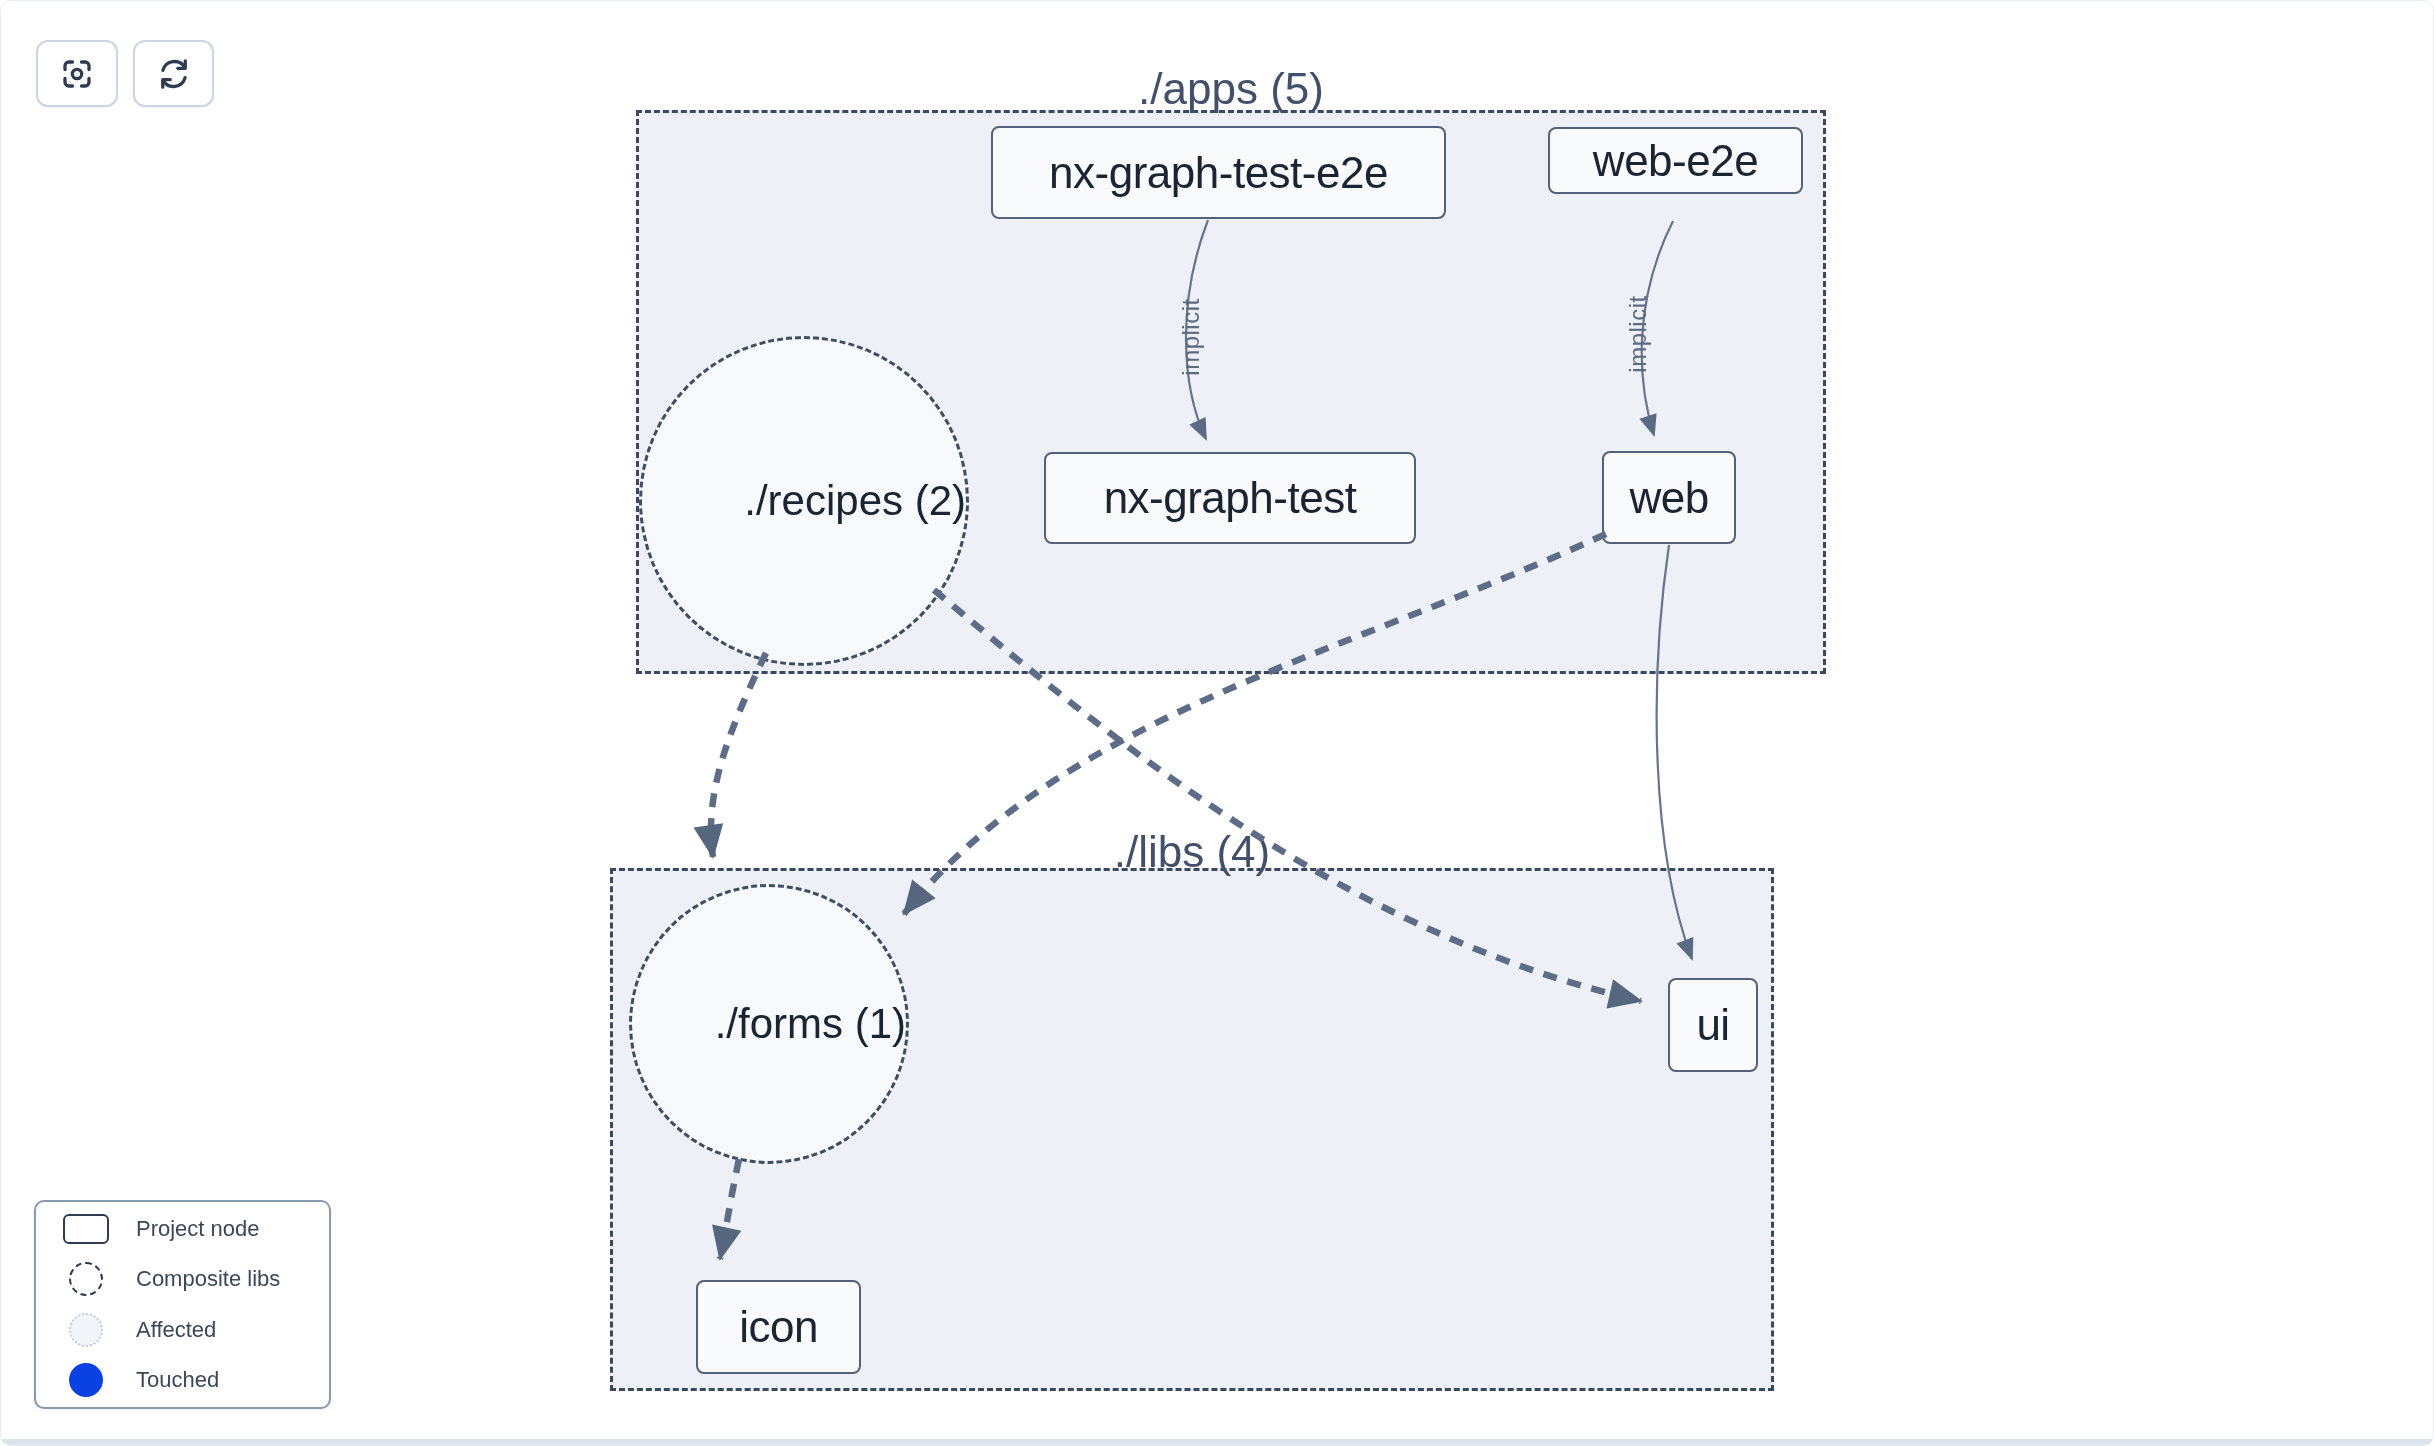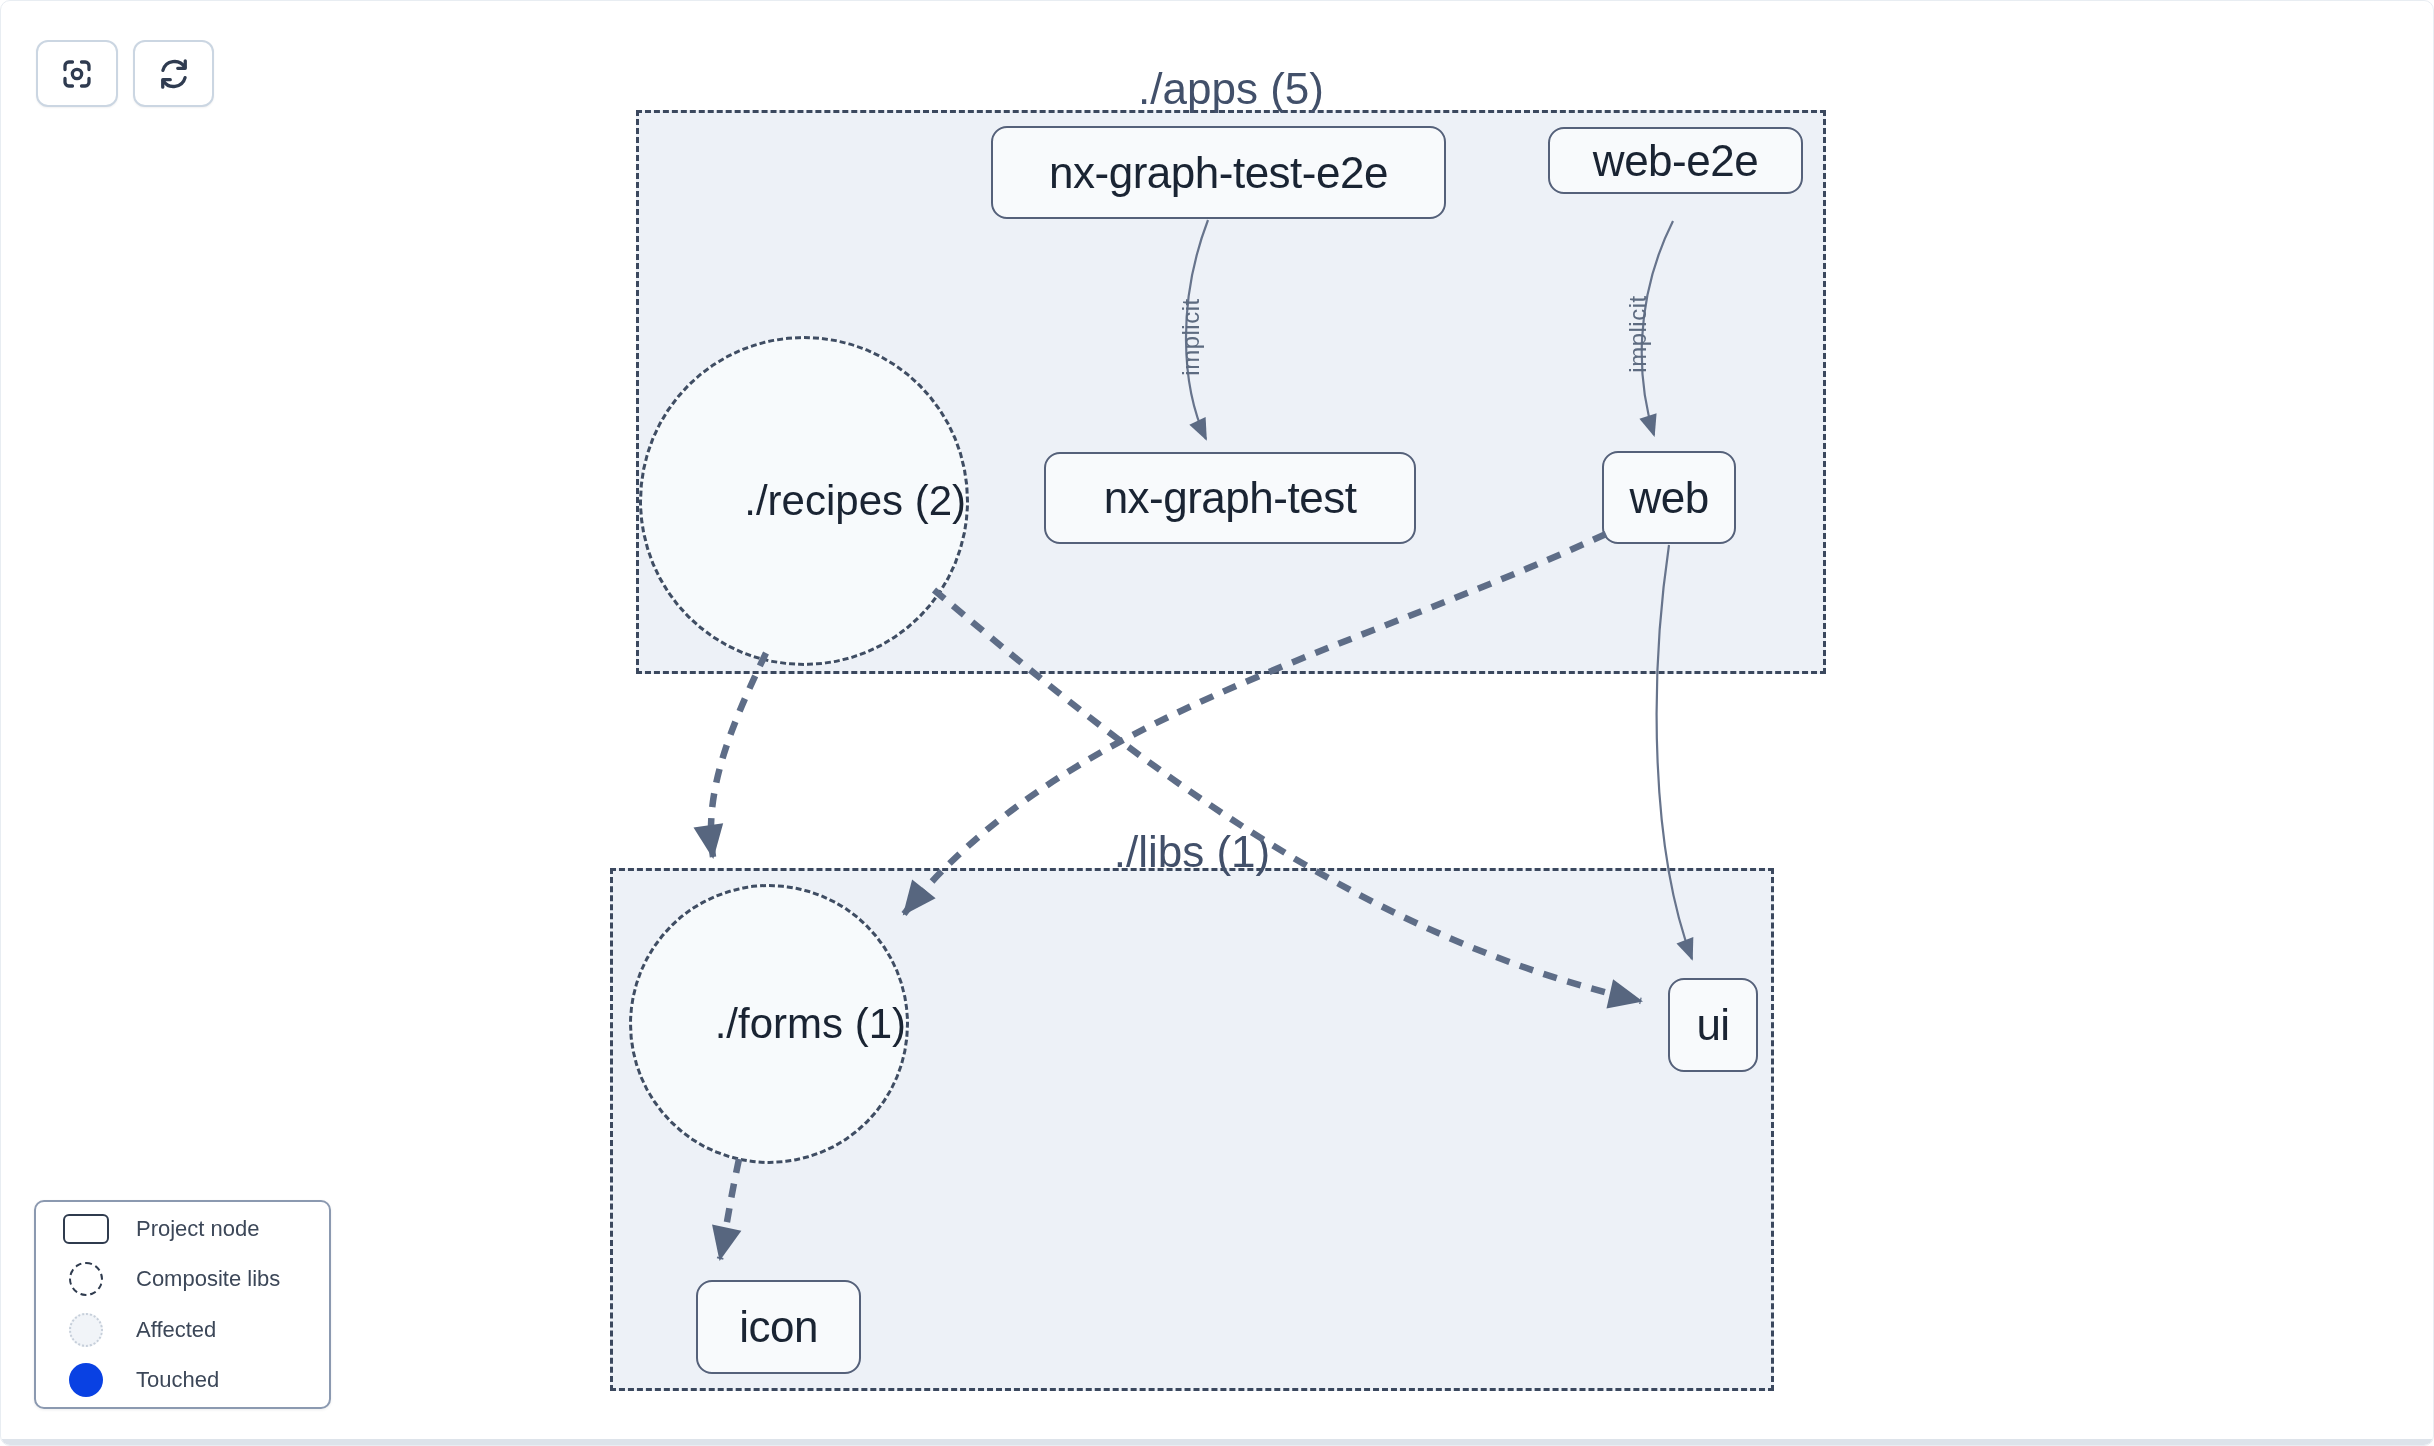--- a/index.html
+++ b/index.html
@@ -17,21 +17,21 @@
   .group-title{
     position:absolute;left:50%;transform:translateX(-50%);
     font-size:44px;color:#42506a;white-space:nowrap;line-height:50px;
   }
   .group-apps .group-title{top:-49px;}
   .group-libs .group-title{top:-44px;}
 
   
   .node{
     position:absolute;display:flex;align-items:center;justify-content:center;
-    background:#f8fafc;border:2.5px solid #55617a;border-radius:16px;
+    background:#f8fafc;border:2.5px solid #55617a;border-radius:8px;
     color:var(--text_dark,#1a2433);font-size:44px;letter-spacing:-0.5px;
     box-sizing:border-box;white-space:nowrap;
   }
   .composite{
     position:absolute;display:flex;align-items:center;justify-content:flex-end;
     background:#f7fafc;border:3px dashed #3f4d63;border-radius:50%;
     color:var(--text_dark,#1a2433);font-size:42px;box-sizing:border-box;white-space:nowrap;
   }
 
   
@@ -70,21 +70,21 @@
 </style>
 </head>
 <body>
 
 <div class="stage">
 
   <div class="group group-apps">
     <div class="group-title">./apps (5)</div>
   </div>
   <div class="group group-libs">
-    <div class="group-title">./libs (1)</div>
+    <div class="group-title">./libs (4)</div>
   </div>
 
   <div class="composite" style="left:638px;top:335px;width:330px;height:330px;">
     <span>./recipes (2)</span>
   </div>
   <div class="composite" style="left:628px;top:883px;width:280px;height:280px;">
     <span>./forms (1)</span>
   </div>
 
   <div class="node" style="left:990px;top:125px;width:455px;height:93px;">

